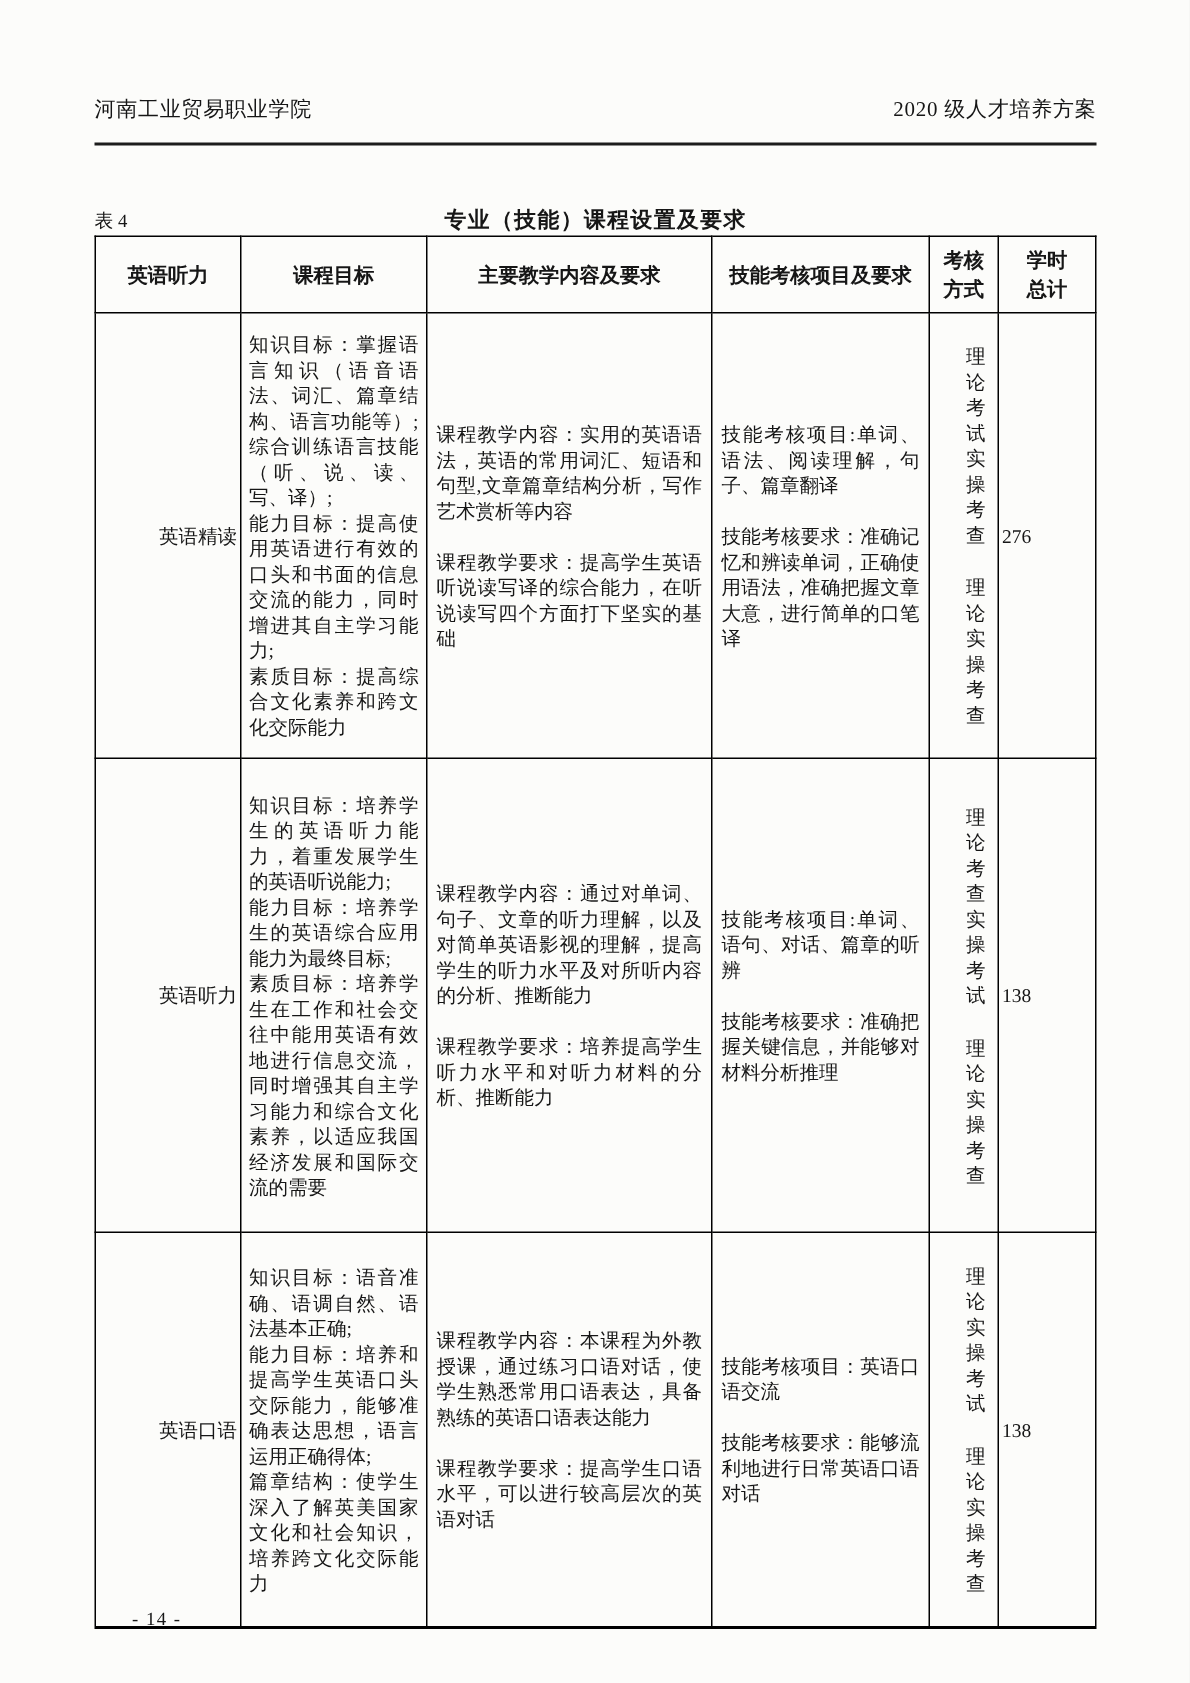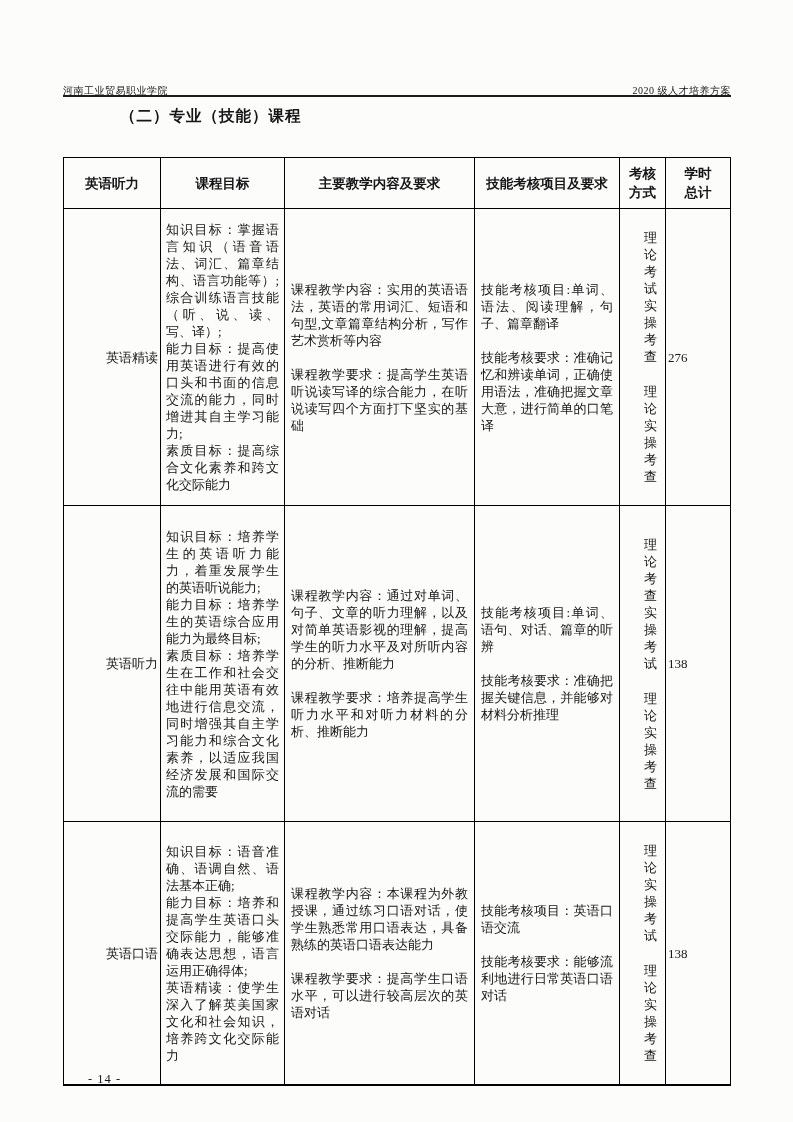--- a/index.html
+++ b/index.html
@@ -10,23 +10,23 @@
   }
   .page{
     position:relative;
     width:793px;height:1122px;
     background:#fcfcfa;
     color:#161616;
     overflow:hidden;
   }
   
   .running-header{
-    position:absolute;left:63px;right:62px;top:84px;
+    position:absolute;left:63px;right:62px;top:64px;
     display:flex;justify-content:space-between;align-items:flex-end;
-    font-size:10px;letter-spacing:.5px;
+    font-size:14px;letter-spacing:.5px;
   }
   .header-rule{
     position:absolute;left:63px;right:62px;top:95px;
     border-bottom:2.5px solid #1c1c1c;
   }
   
   .section-title{
     position:absolute;left:120px;top:106px;
     font-size:15.5px;font-weight:bold;letter-spacing:1px;
   }
@@ -91,22 +91,25 @@
 <body>
 
 <div class="page">
 
   <div class="running-header">
     <span>河南工业贸易职业学院</span>
     <span>2020 级人才培养方案</span>
   </div>
   <div class="header-rule"></div>
 
-  <div class="section-title">（二）专业（技能）课程</div>
-
+
+  <div class="caption-row">
+    <span class="table-label">表 4</span>
+    <div class="table-title">专业（技能）课程设置及要求</div>
+  </div>
 
   <table class="course-table">
     <colgroup>
       <col style="width:97px">
         <col style="width:124px">
         <col style="width:190px">
       <col style="width:145px">
         <col style="width:46px">
         <col style="width:65px">
     </colgroup>
@@ -173,21 +176,21 @@
 实操
 考查</p>
         </td>
         <td class="c-hours">138</td>
       </tr>
       <tr class="row-3">
         <td class="c-name">英语口语</td>
         <td class="c-obj">
           <p>知识目标：语音准确、语调自然、语法基本正确;</p>
           <p>能力目标：培养和提高学生英语口头交际能力，能够准确表达思想，语言运用正确得体;</p>
-          <p>英语精读：使学生深入了解英美国家文化和社会知识，培养跨文化交际能力</p>
+          <p>篇章结构：使学生深入了解英美国家文化和社会知识，培养跨文化交际能力</p>
         </td>
         <td class="c-content">
           <p>课程教学内容：本课程为外教授课，通过练习口语对话，使学生熟悉常用口语表达，具备熟练的英语口语表达能力</p>
           <p>课程教学要求：提高学生口语水平，可以进行较高层次的英语对话</p>
         </td>
         <td class="c-assess">
           <p>技能考核项目：英语口语交流</p>
           <p>技能考核要求：能够流利地进行日常英语口语对话</p>
         </td>
         <td class="c-method">

